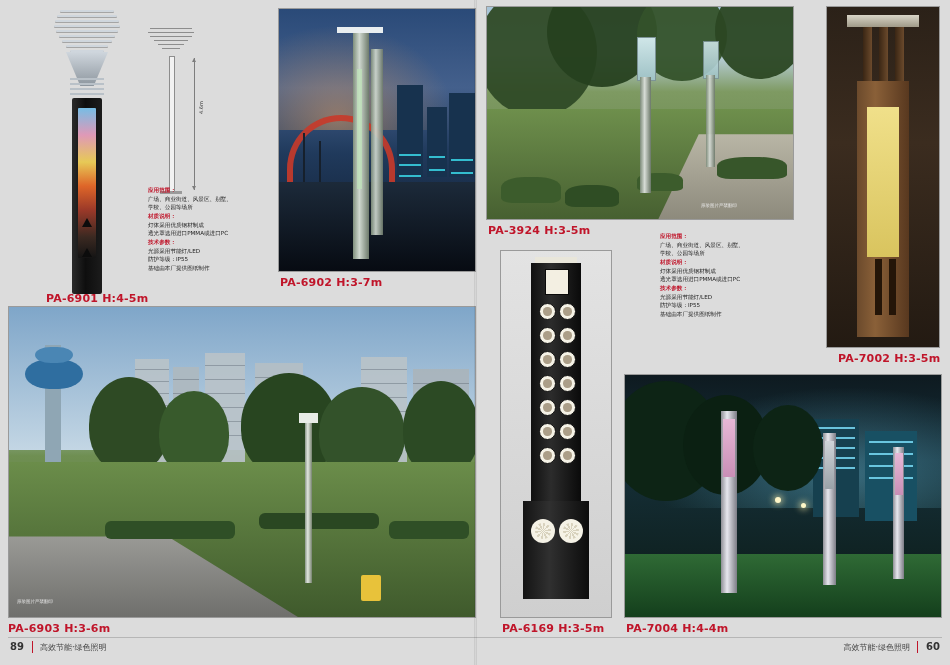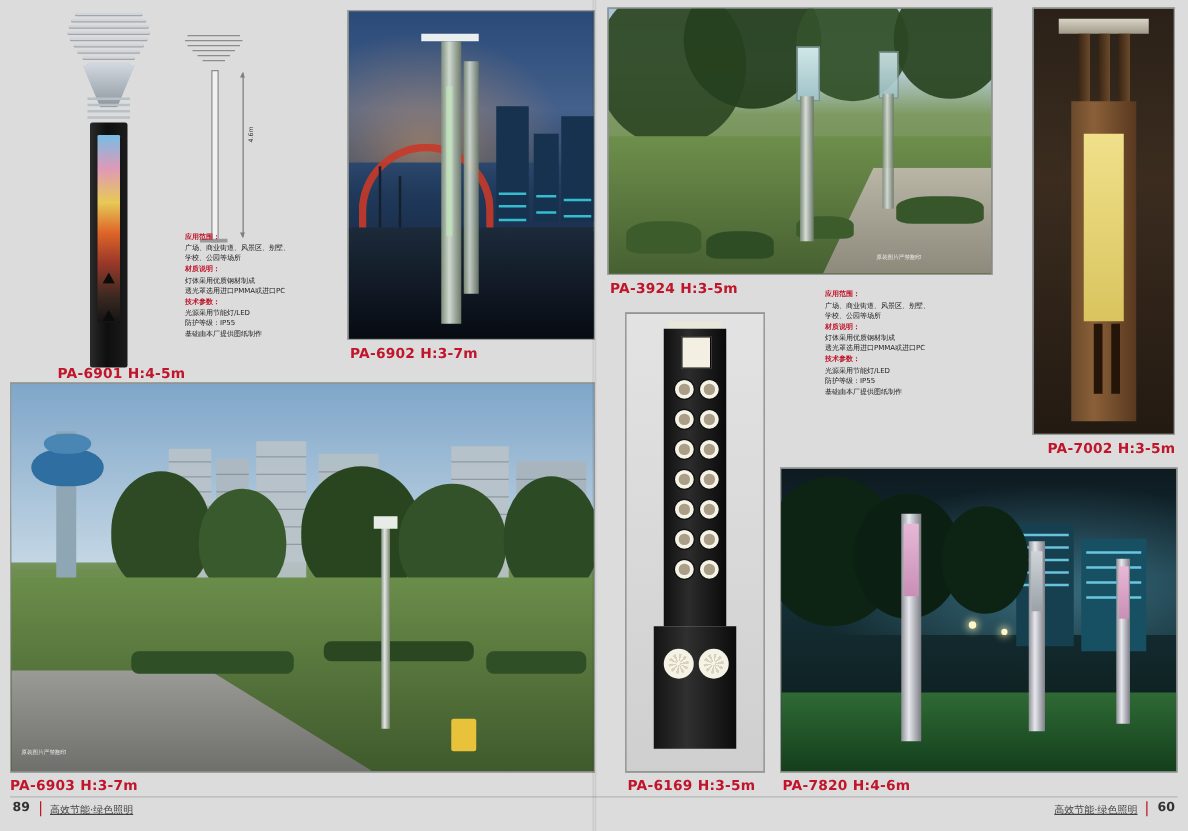--- a/index.html
+++ b/index.html
@@ -33,21 +33,21 @@
   .watermark{
     position:absolute;font-size:4.5px;color:#d8d8d8;white-space:nowrap;
   }
 
   
   .footer{position:absolute;bottom:0;left:0;width:950px;height:30px;}
   .foot-line{position:absolute;left:8px;right:8px;top:2px;height:1px;background:#b6b6b6;}
   .pgnum{
     position:absolute;top:6px;font-size:10px;color:#333;font-weight:bold;
   }
-  .foot-txt{position:absolute;top:7px;font-size:8px;color:#444;white-space:nowrap;text-decoration:underline;}
+  .foot-txt{position:absolute;top:7px;font-size:8px;color:#444;white-space:nowrap;}
   .foot-sep{position:absolute;top:6px;width:1px;height:12px;background:#c0152a;}
 
   
   .art6901{position:absolute;left:14px;top:6px;width:130px;height:290px;}
   .a6901-fins{position:absolute;left:40px;top:4px;width:66px;height:46px;}
   .a6901-fins i{position:absolute;left:0;width:66px;height:2px;background:#cfd6dd;border-radius:1px;box-shadow:0 1px 0 rgba(0,0,0,.25);}
   .a6901-cone{position:absolute;left:52px;top:46px;width:42px;height:34px;
     background:linear-gradient(to bottom,#cfd6dd,#8d969e);
     clip-path:polygon(0 0,100% 0,66% 100%,34% 100%);}
   .a6901-rings{position:absolute;left:56px;top:72px;width:34px;height:22px;}
@@ -350,21 +350,21 @@
         <div class="hedge" style="left:96px;top:214px;width:130px;height:18px;"></div>
         <div class="hedge" style="left:250px;top:206px;width:120px;height:16px;background:#2a4722"></div>
         <div class="hedge" style="left:380px;top:214px;width:80px;height:18px;"></div>
 
         <div class="pole" style="left:296px;top:112px;width:7px;height:164px;"></div>
         <div style="position:absolute;left:290px;top:106px;width:19px;height:10px;background:#e8ece7;"></div>
         <div class="bin" style="left:352px;top:268px;width:20px;height:26px;"></div>
         <div class="watermark" style="left:8px;top:292px;color:#e6e6e6">原装图片严禁翻印</div>
       </div>
     </div>
-    <div class="caption" style="left:8px;top:622px">PA-6903  H:3-7m</div>
+    <div class="caption" style="left:8px;top:622px">PA-6903  H:3-6m</div>
 
     <div class="photo" style="left:500px;top:250px;width:110px;height:366px">
       <div class="inner sc7003">
         <div class="top" style="left:34px;top:6px;width:42px;height:6px;"></div>
         <div class="col" style="left:30px;top:12px;width:50px;height:238px;"></div>
         <div class="win" style="left:44px;top:18px;width:22px;height:24px;"></div>
         <div class="circ" style="left:38px;top:52px;width:15px;height:15px;"></div>
         <div class="circ" style="left:58px;top:52px;width:15px;height:15px;"></div>
         <div class="circ" style="left:38px;top:76px;width:15px;height:15px;"></div>
         <div class="circ" style="left:58px;top:76px;width:15px;height:15px;"></div>
@@ -409,21 +409,21 @@
         <div class="lawn"></div>
 
         <div class="pole" style="left:96px;top:36px;width:16px;height:182px;"></div>
         <div class="panelpink" style="left:98px;top:44px;width:12px;height:58px;"></div>
         <div class="pole" style="left:198px;top:58px;width:13px;height:152px;"></div>
         <div class="panelgrey" style="left:200px;top:66px;width:9px;height:48px;"></div>
         <div class="pole" style="left:268px;top:72px;width:11px;height:132px;"></div>
         <div class="panelpink" style="left:270px;top:78px;width:8px;height:42px;"></div>
       </div>
     </div>
-    <div class="caption" style="left:626px;top:622px">PA-7820  H:4-6m</div>
+    <div class="caption" style="left:626px;top:622px">PA-7004  H:4-4m</div>
 
     <div class="footer">
       <div class="foot-line"></div>
       <div class="pgnum" style="left:10px">89</div>
       <div class="foot-sep" style="left:32px"></div>
       <div class="foot-txt" style="left:40px">高效节能·绿色照明</div>
       <div class="foot-txt" style="right:40px">高效节能·绿色照明</div>
       <div class="foot-sep" style="right:32px"></div>
       <div class="pgnum" style="right:10px">60</div>
     </div>

